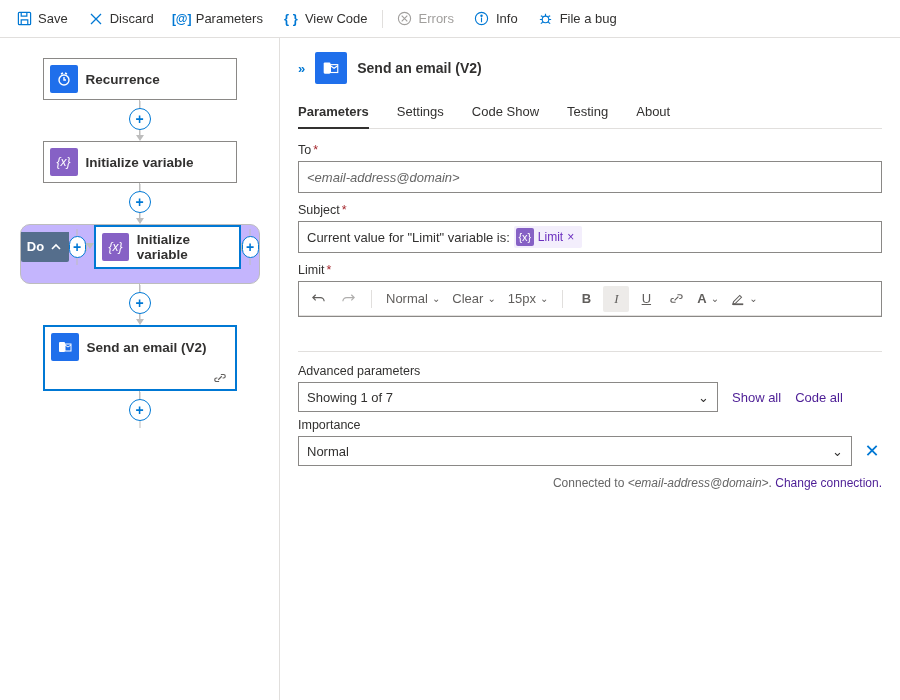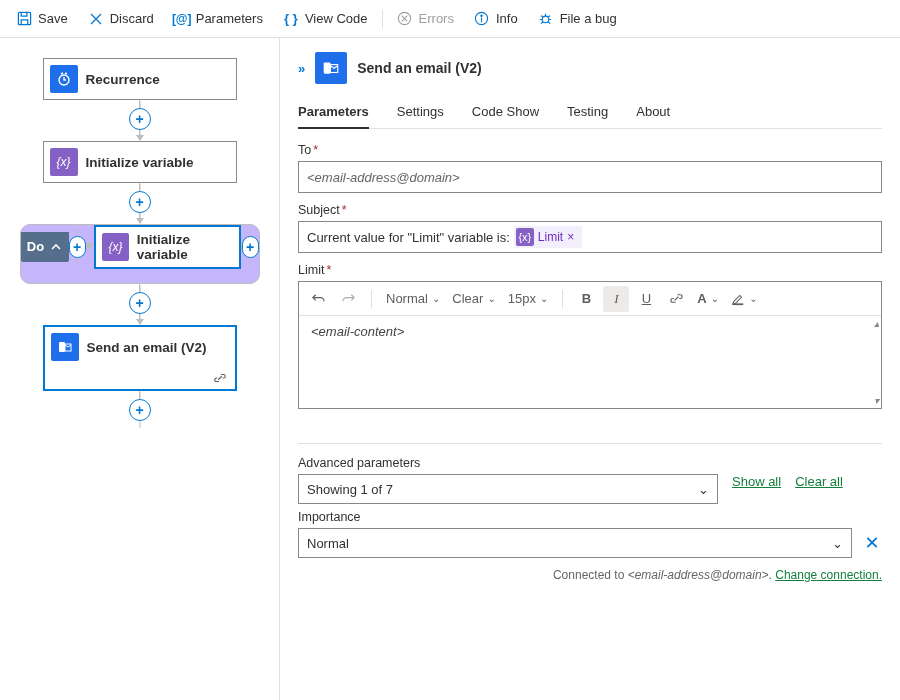--- a/index.html
+++ b/index.html
@@ -59,23 +59,23 @@
   .rte{ width:100%; border:1px solid #8a8886; }
   .rte-tb{ height:34px; border-bottom:1px solid #e1dfdd; display:flex; align-items:center; padding:0 6px; gap:4px;}
   .rbtn{ width:26px;height:26px; display:flex; align-items:center; justify-content:center; color:#605e5c; cursor:pointer; border-radius:2px;}
   .rbtn.on{ background:#edebe9;}
   .rsel{ display:flex; align-items:center; gap:4px; padding:0 4px; color:#605e5c; cursor:pointer;}
   .rsep{ width:1px; height:18px; background:#e1dfdd; margin:0 6px;}
   .rchev{ font-size:10px;}
   .rte-body{ min-height:92px; padding:8px 12px; font-style:italic; color:#444; position:relative;}
   .scrolltri{ position:absolute; right:2px; font-size:10px; color:#888;}
   .hr{ height:1px; background:#e1dfdd; margin:34px 0 12px;}
-  .advrow{ display:flex; gap:14px;}
+  .advrow{ display:flex; align-items:center; gap:14px;}
   .selbox{ flex:0 0 420px; height:30px; border:1px solid #8a8886; display:flex; align-items:center; padding:0 8px; justify-content:space-between; cursor:pointer;}
-  .lnk{ color:#15803d; cursor:pointer; font-size:13px;text-decoration:underline;}
+  .lnk{ color:#4c1d95; cursor:pointer; font-size:13px;}
   .imp-row{ display:flex; align-items:center; gap:10px; margin-top:4px;}
   .imp-sel{ flex:1; height:30px; border:1px solid #8a8886; display:flex; align-items:center; padding:0 8px; justify-content:space-between; cursor:pointer;}
   .xbtn{ color:#0078d4; font-size:18px; cursor:pointer; width:20px; text-align:center;}
   .conn{ margin-top:10px; color:#666; font-size:12px;text-align:right;}
   .conn .em{ font-style:italic;}
   svg{ display:block; }
 </style>
 </head>
 <body>
 
@@ -297,37 +297,32 @@
         <div class="rsel">
             <span>
               <svg width="14" height="14" viewBox="0 0 16 16" fill="none" stroke="#605e5c" stroke-width="1.2">
                 <path d="M3 11l7-7 2 2-7 7-3 1z"></path>
                 <path d="M2 14h12" stroke-width="2"></path>
               </svg>
             </span>
             <span class="rchev">⌄</span>
           </div>
       </div>
-      <div class="rte-body">
-        <span>&lt;email-content&gt;</span>
-        <span class="scrolltri" style="top:2px">▴</span>
-        <span class="scrolltri" style="bottom:2px">▾</span>
-      </div>
     </div>
 
     <div class="hr"></div>
 
     <div class="fld-lbl">Advanced parameters</div>
     <div class="advrow">
       <div class="selbox">
         <span>Showing 1 of 7</span>
         <span>⌄</span>
       </div>
       <span class="lnk">Show all</span>
-      <span class="lnk">Clear all</span>
+      <span class="lnk">Code all</span>
     </div>
 
     <div class="fld-lbl" style="margin-top:6px">Importance</div>
     <div class="imp-row">
       <div class="imp-sel">
         <span>Normal</span>
         <span>⌄</span>
       </div>
       <div class="xbtn">✕</div>
     </div>

